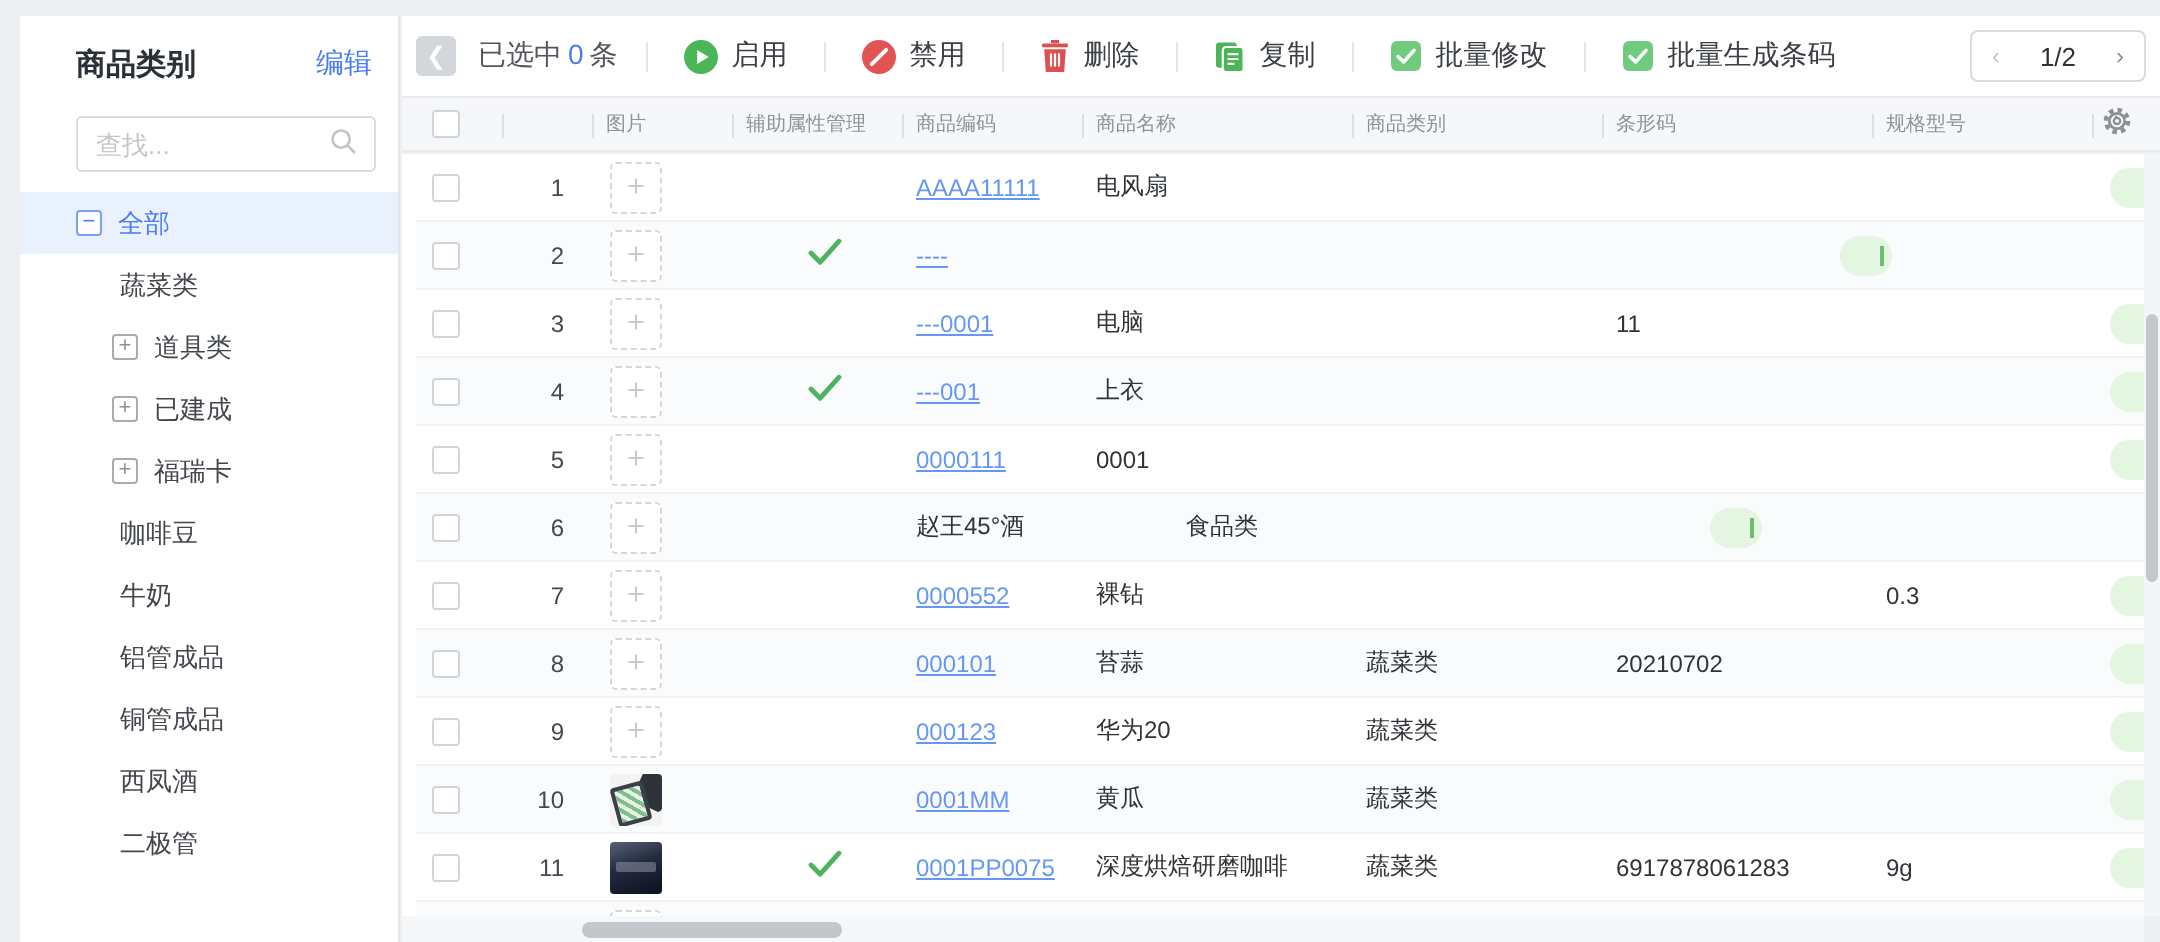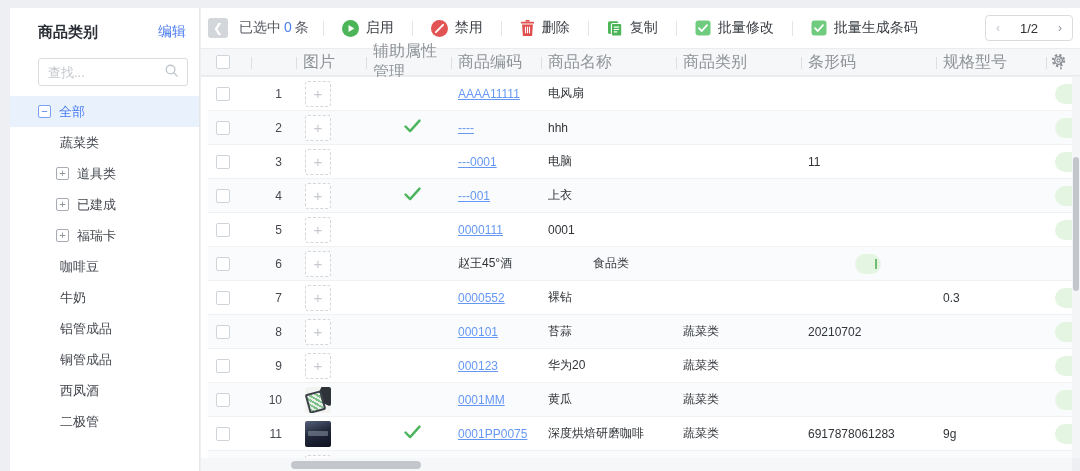--- a/index.html
+++ b/index.html
@@ -74,21 +74,21 @@
   }
   .pager .arrow { cursor:pointer; font-size:12px; }
   .pager .prev { color:#c0c4cc; }
   .pager .next { color:#8a9099; }
   .pager .pg { color:#303133; }
   
   .thead {
     position:absolute; left:0; right:0; top:48px; height:28px;
     background:#f6f7f8; border-top:1px solid #ececee; border-bottom:1px solid #e9eaec;
     display:flex; padding-left:7px; align-items:center;
-    font-size:16px; color:#8f9398;
+    font-size:10px; color:#8f9398;text-align:right;
   }
   .hc { height:100%; display:flex; align-items:center; padding-left:7px; position:relative; }
   .hc + .hc::before {
     content:""; position:absolute; left:0; top:8px; height:12px; width:1px; background:#dddfe2;
   }
   .hc-check { justify-content:flex-start; padding-left:8px; }
   .hc .hcb { width:14px; height:14px; border:1px solid #cfd4da; border-radius:2px; background:#fff; }
   .c-check{width:43px; flex:0 0 auto;} .c-num{width:45px; flex:0 0 auto;}
   .c-img{width:70px; flex:0 0 auto;}  .c-aux{width:85px; flex:0 0 auto;}
   .c-code{width:90px; flex:0 0 auto;} .c-name{width:135px; flex:0 0 auto;}
@@ -349,21 +349,20 @@
           <div class="imgbox"><span class="plus">+</span></div>
         </div>
     <div class="cell c-aux">
           <span class="check-icon"><svg width="17" height="14" viewBox="0 0 17 14">
               <path d="M1.5 7.5l4.6 4.6L15.5 1.6" stroke="#4db45e" stroke-width="2.4" fill="none" stroke-linecap="round" stroke-linejoin="round"></path>
             </svg></span>
         </div>
     <div class="cell c-code">
           <a class="code-link">----</a>
         </div>
-    <div class="cell c-name">hhh</div>
     <div class="cell c-cat"></div>
     <div class="cell c-bar"></div>
     <div class="cell c-spec"></div>
     <div class="cell c-last">
           <span class="pill">
             <span class="pill-mark"></span>
           </span>
         </div>
   </div>
       <div class="trow">

